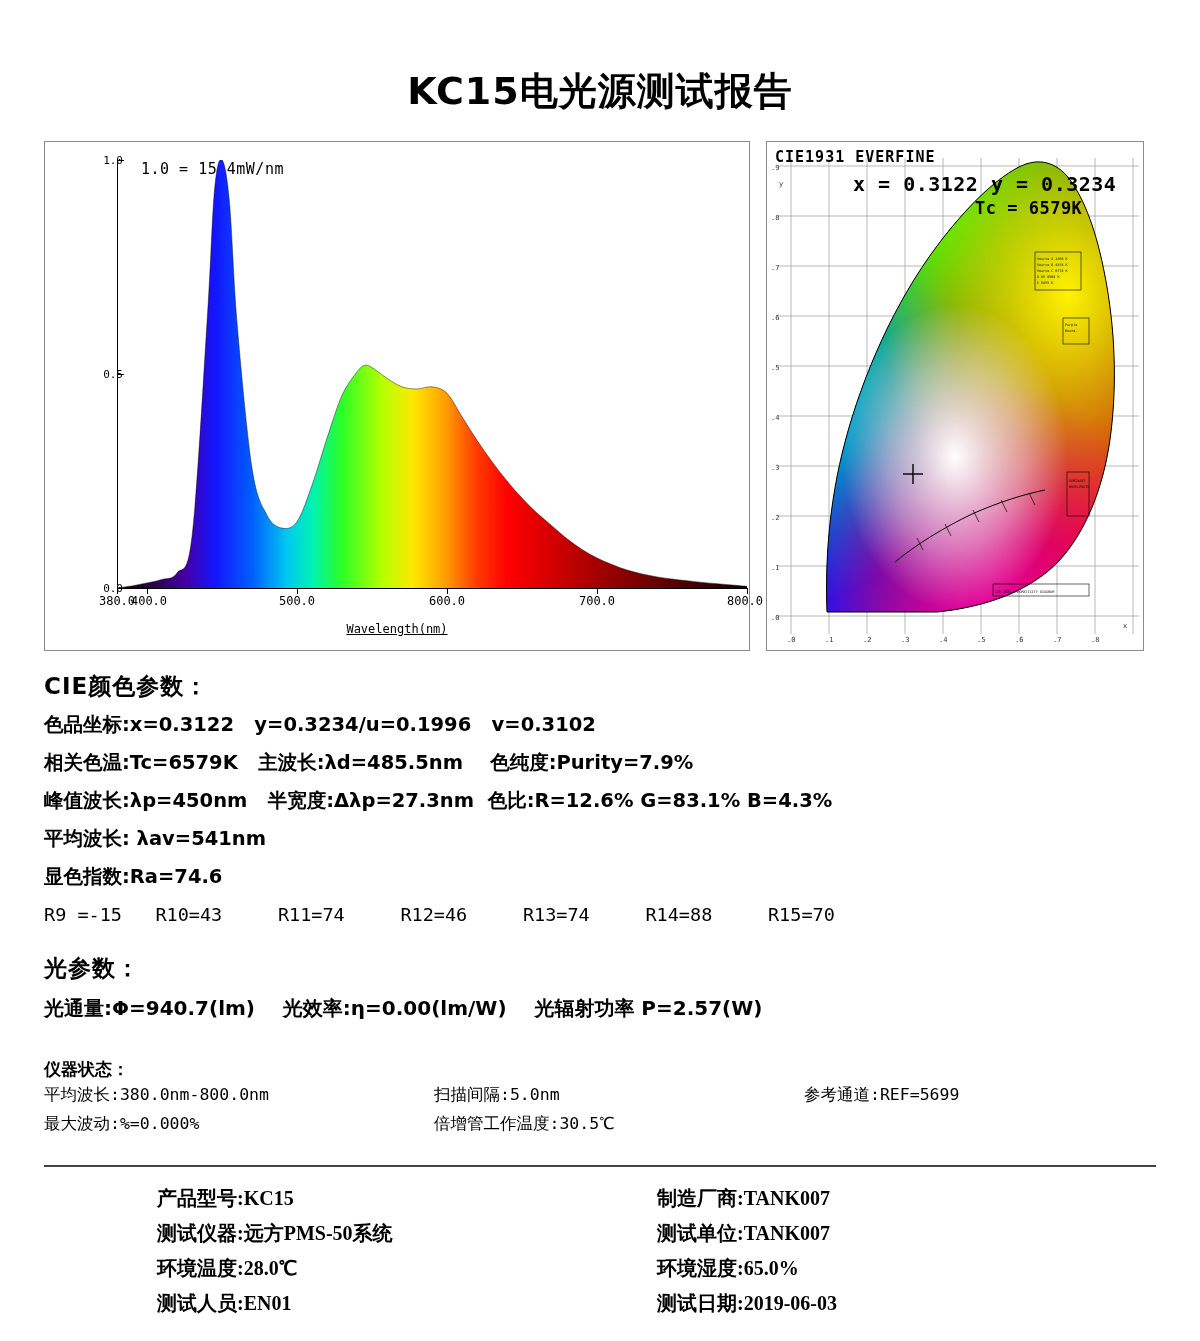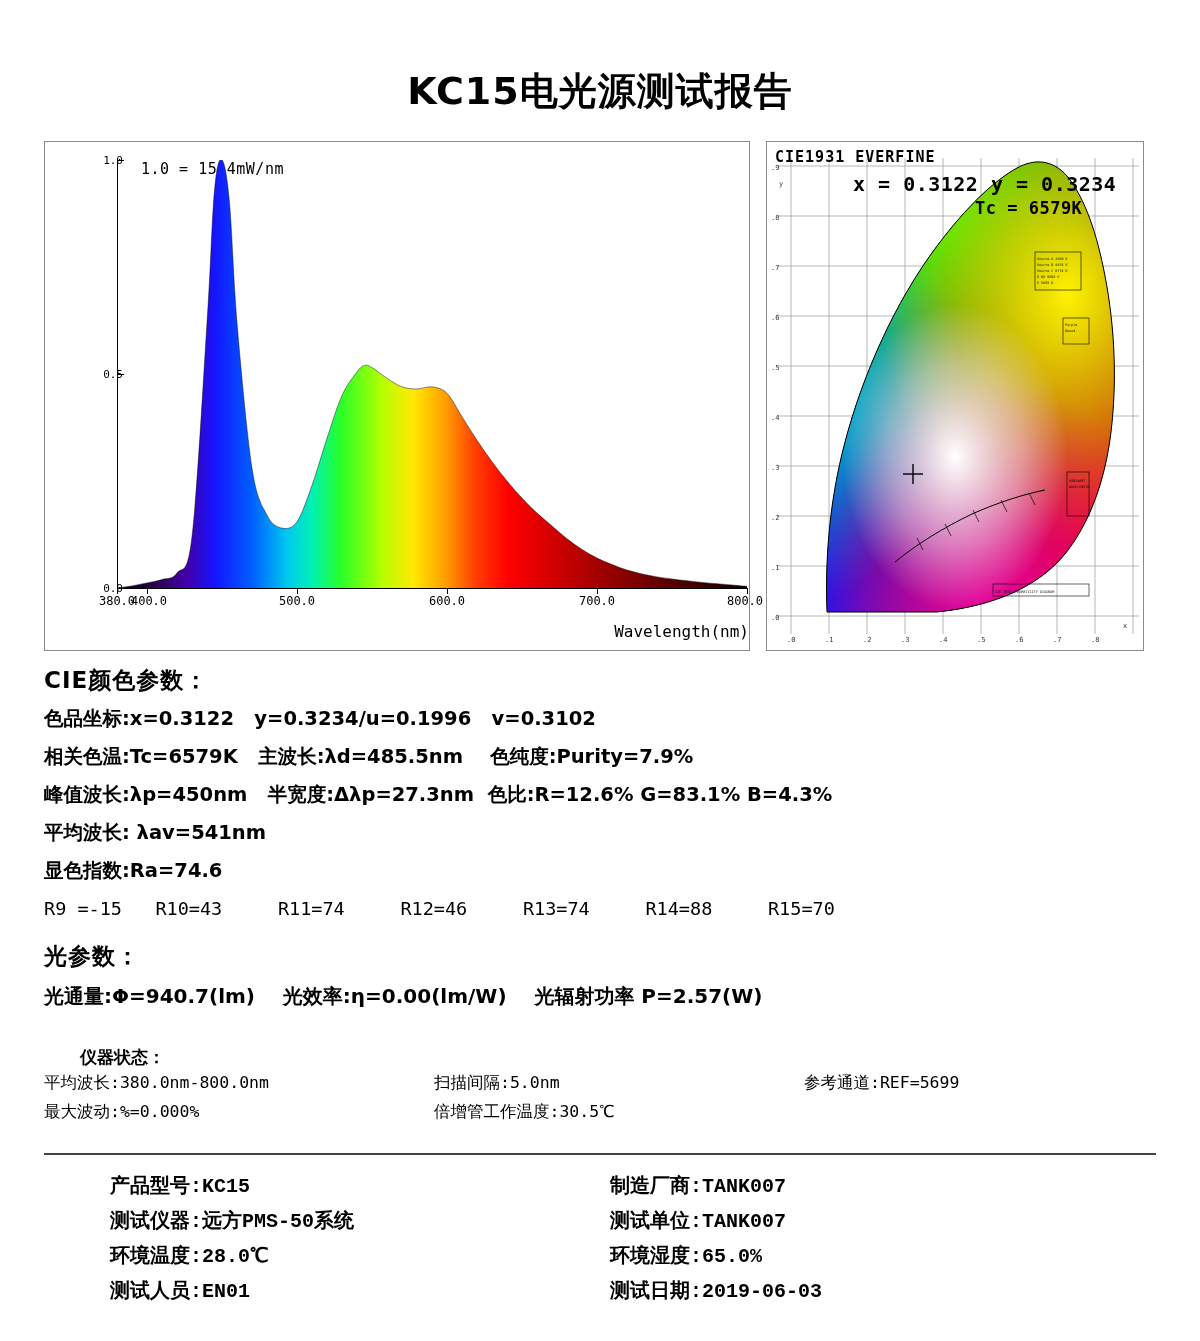--- a/index.html
+++ b/index.html
@@ -102,22 +102,23 @@
     top: 452px;
     font-size: 12px;
     transform: translateX(-50%);
     white-space: nowrap;
   }
   .spd-xtitle {
     position: absolute;
     top: 480px;
     left: 0;
     width: 100%;
-    text-align: right;
-    font-size: 16px;
+    text-align: center;
+    font-size: 12px;
+    text-decoration: underline;
   }
   .spd-svg {
     position: absolute;
     left: 72px;
     top: 18px;
   }
 
   
   .cie-title {
     position: absolute;
@@ -149,21 +150,21 @@
   .cie-svg { position: absolute; left: 0; top: 0; }
 
   
   .section {
     margin: 0 44px;
   }
   .sec-head {
     font-family: "DejaVu Sans", sans-serif;
     font-weight: bold;
     font-size: 23px;
-    margin-top: 14px;
+    margin-top: 20px;
     margin-bottom: 4px;
     letter-spacing: 1px;
   }
   .line {
     font-size: 19.5px;
     line-height: 1.95;
     white-space: pre;
     letter-spacing: 0px;
   }
   .cn { font-family: "DejaVu Sans", sans-serif; font-weight: bold; }
@@ -175,21 +176,20 @@
   .optic-line {
     font-size: 20px;
     line-height: 2.0;
     white-space: pre;
   }
   .instr-head {
     font-family: "DejaVu Sans", sans-serif;
     font-weight: bold;
     font-size: 17px;
     margin-top: 30px;
-    margin-left: 36px;
   }
   .instr-grid {
     display: grid;
     grid-template-columns: 390px 370px auto;
     font-size: 16.5px;
     line-height: 1.75;
     white-space: pre;
   }
   hr.rule {
     border: none;
@@ -197,21 +197,21 @@
     margin: 26px 44px 0 44px;
   }
   .footer {
     margin: 14px 44px 0 110px;
     display: grid;
     grid-template-columns: 500px auto;
     font-size: 20px;
     line-height: 1.75;
     white-space: pre;
   }
-  .k { font-family: Liberation Mono, monospace; font-weight: bold; }
+  .k { font-family: Liberation Serif, serif; font-weight: bold; margin-left: 47px; }
 </style>
 </head>
 <body>
 
 <h1 class="page-title">KC15电光源测试报告</h1>
 
 <div class="charts-row">
 
   <div class="spd-panel">
     <div class="spd-axis-note">1.0 = 15.4mW/nm</div>

